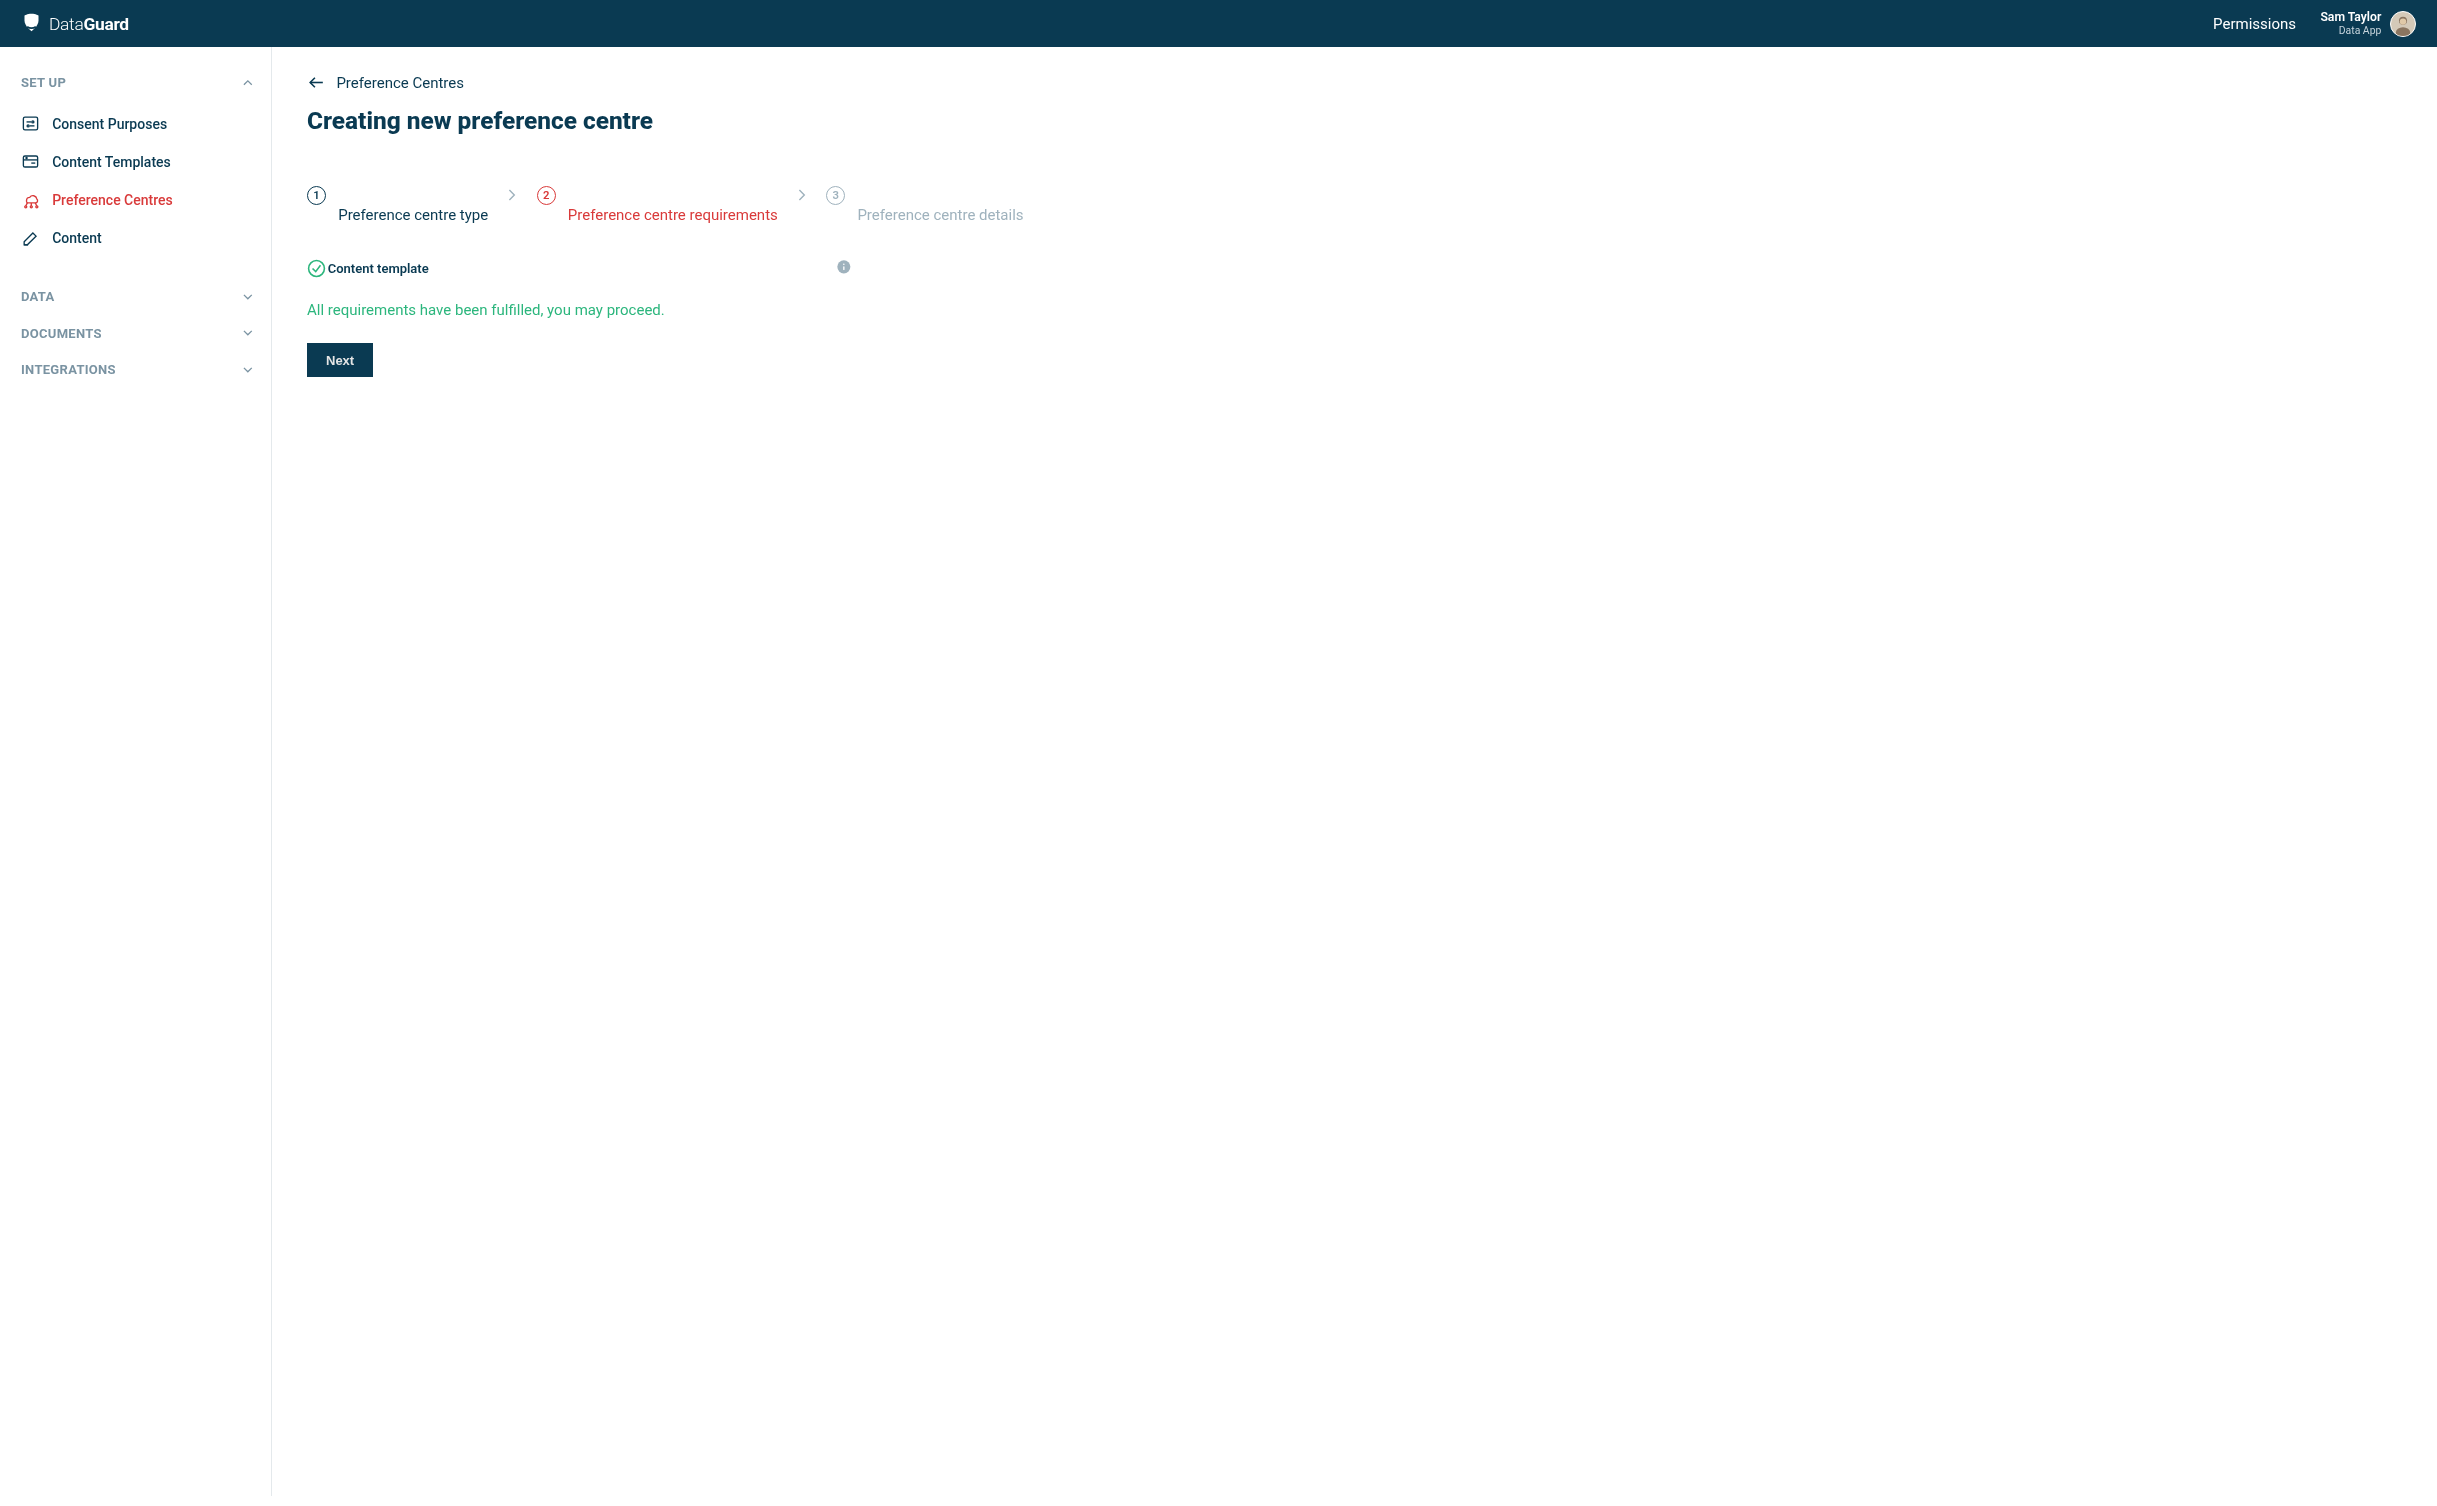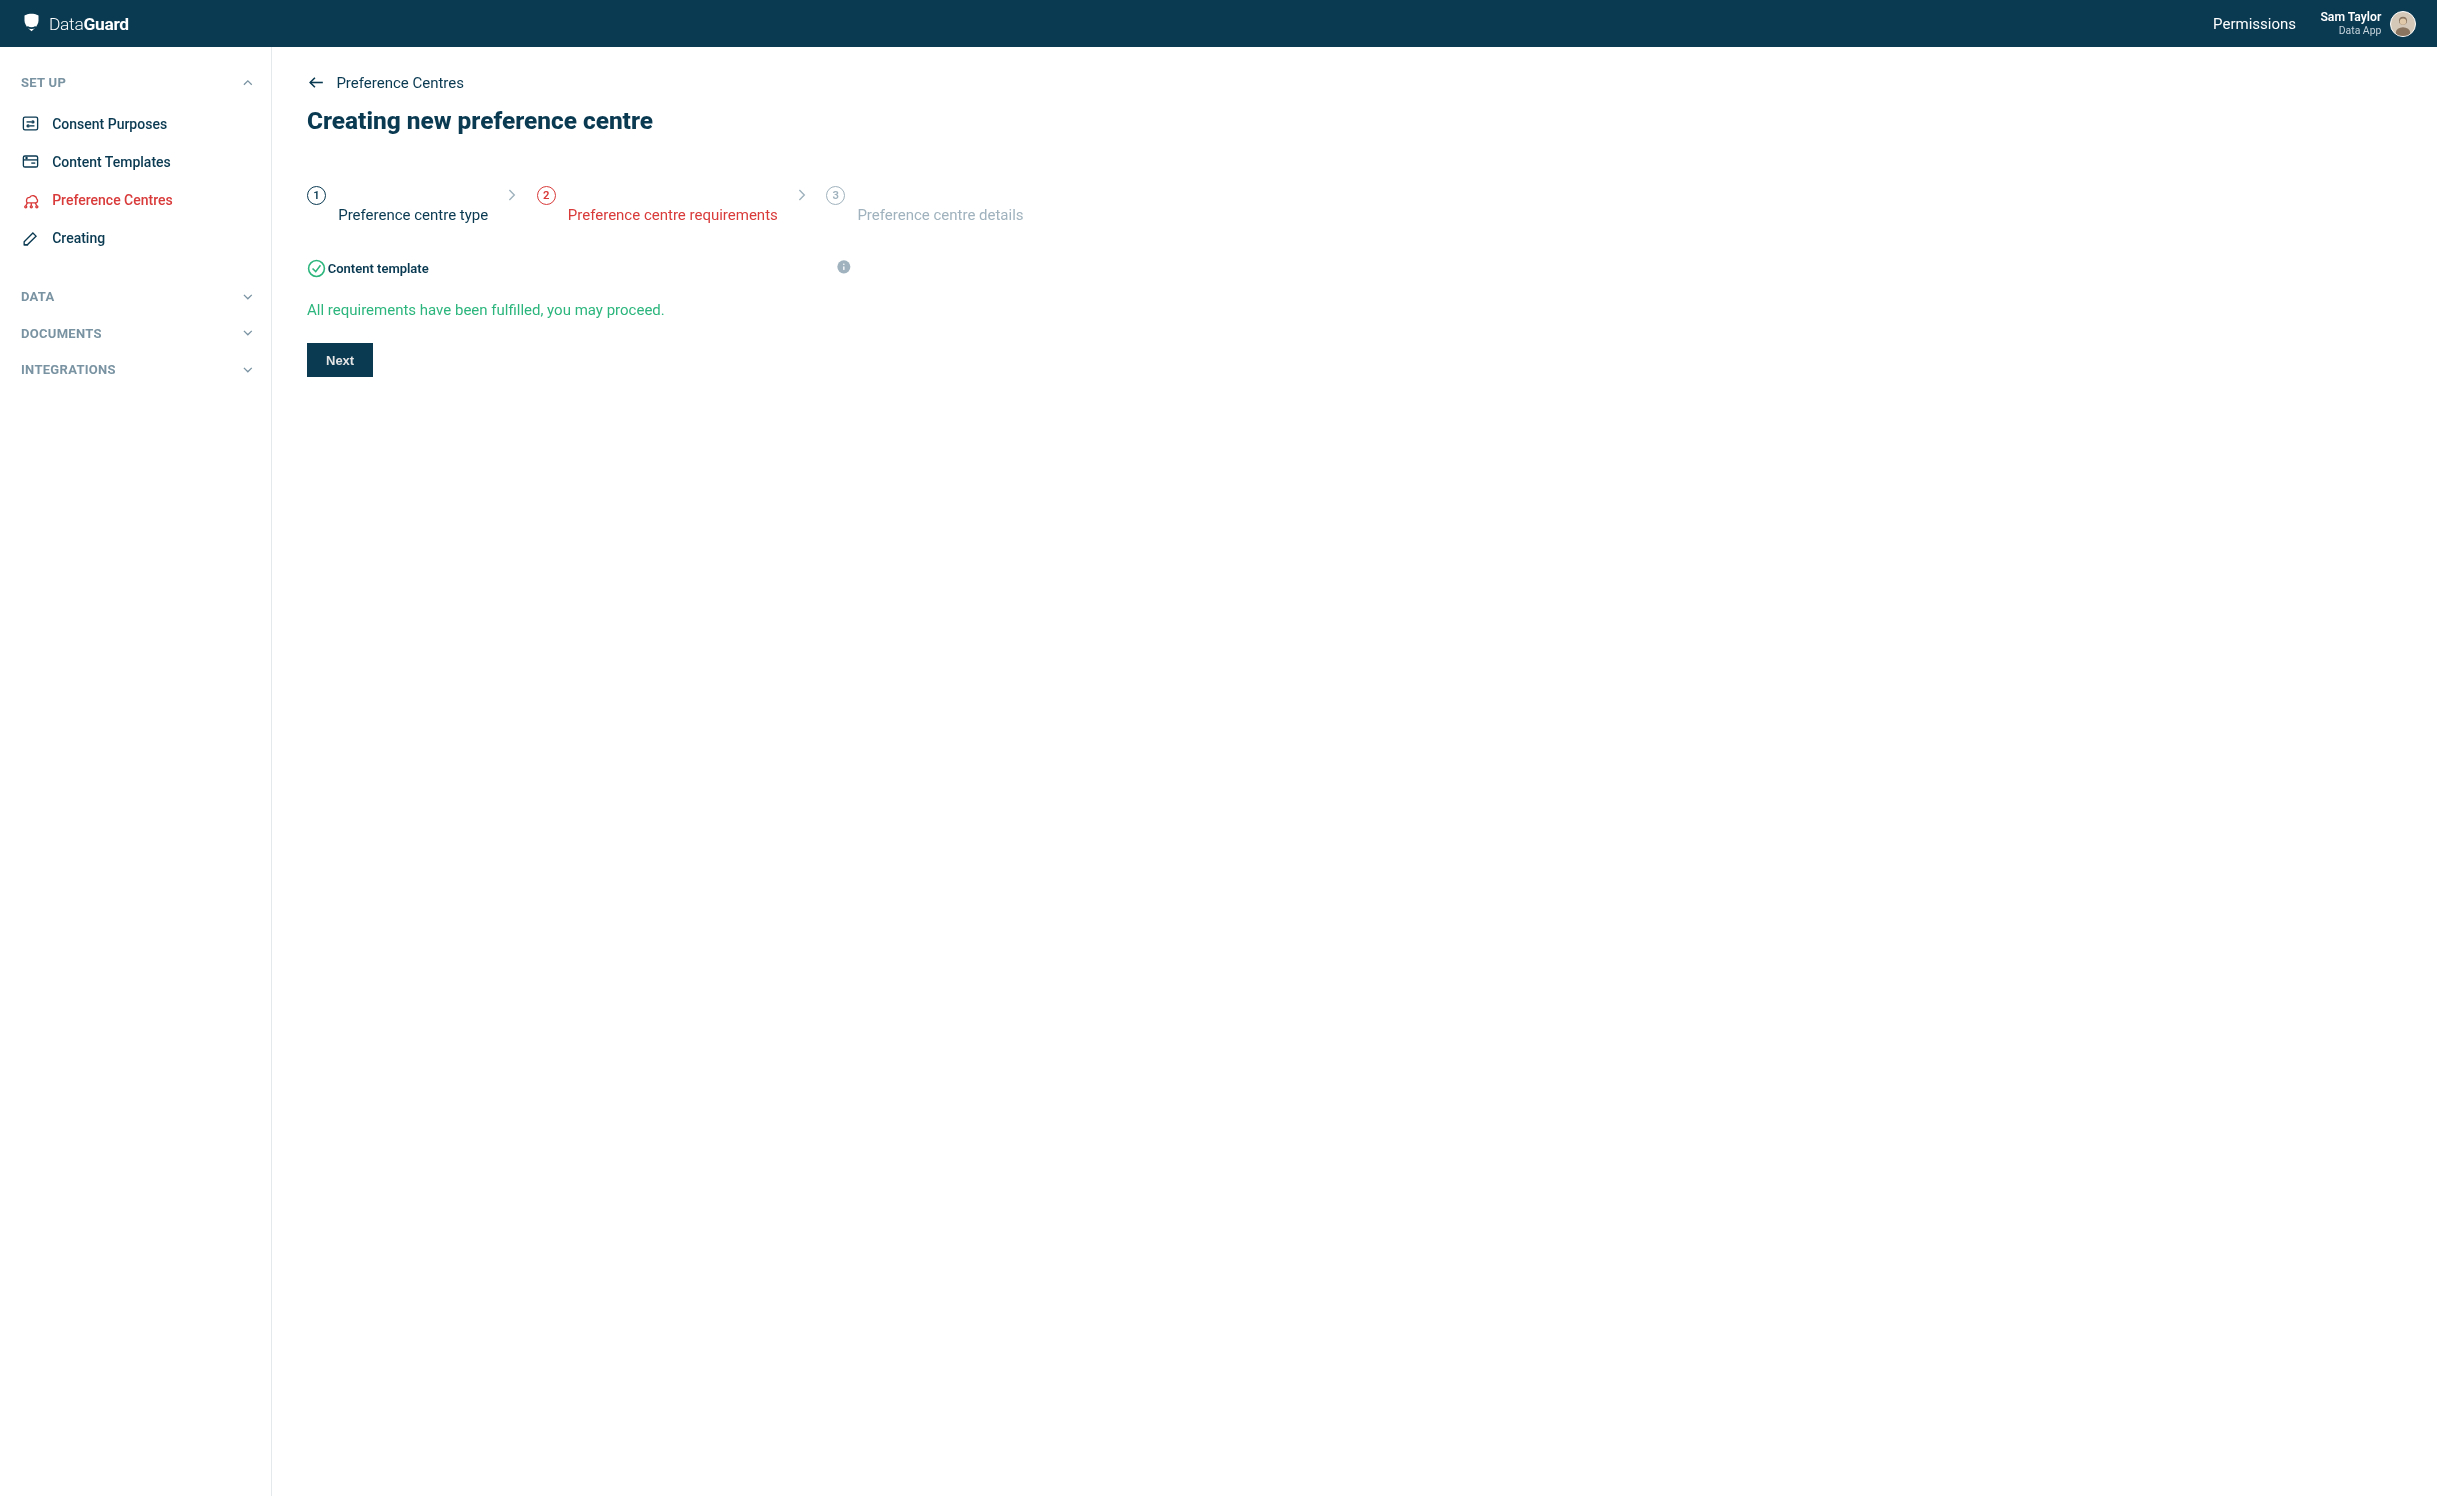--- a/index.html
+++ b/index.html
@@ -356,21 +356,21 @@
         <circle cx="20" cy="20" r="1.3"></circle>
       </svg>
       <span>Preference Centres</span>
     </div>
 
     <div class="sidebar-item">
       <svg class="sidebar-icon" viewBox="0 0 24 24">
         <path d="M4 20 L4 16 L15 5 L19 9 L8 20 Z"></path>
         <line x1="4" y1="20" x2="9" y2="20"></line>
       </svg>
-      <span>Creating</span>
+      <span>Content</span>
     </div>
 
     <div class="sidebar-section-spacer"></div>
 
     <div class="sidebar-collapsed-header">
       <div class="sidebar-section-title">DATA</div>
       <svg class="chevron-icon" viewBox="0 0 24 24">
           <polyline points="6 9 12 15 18 9"></polyline>
         </svg>
     </div>

